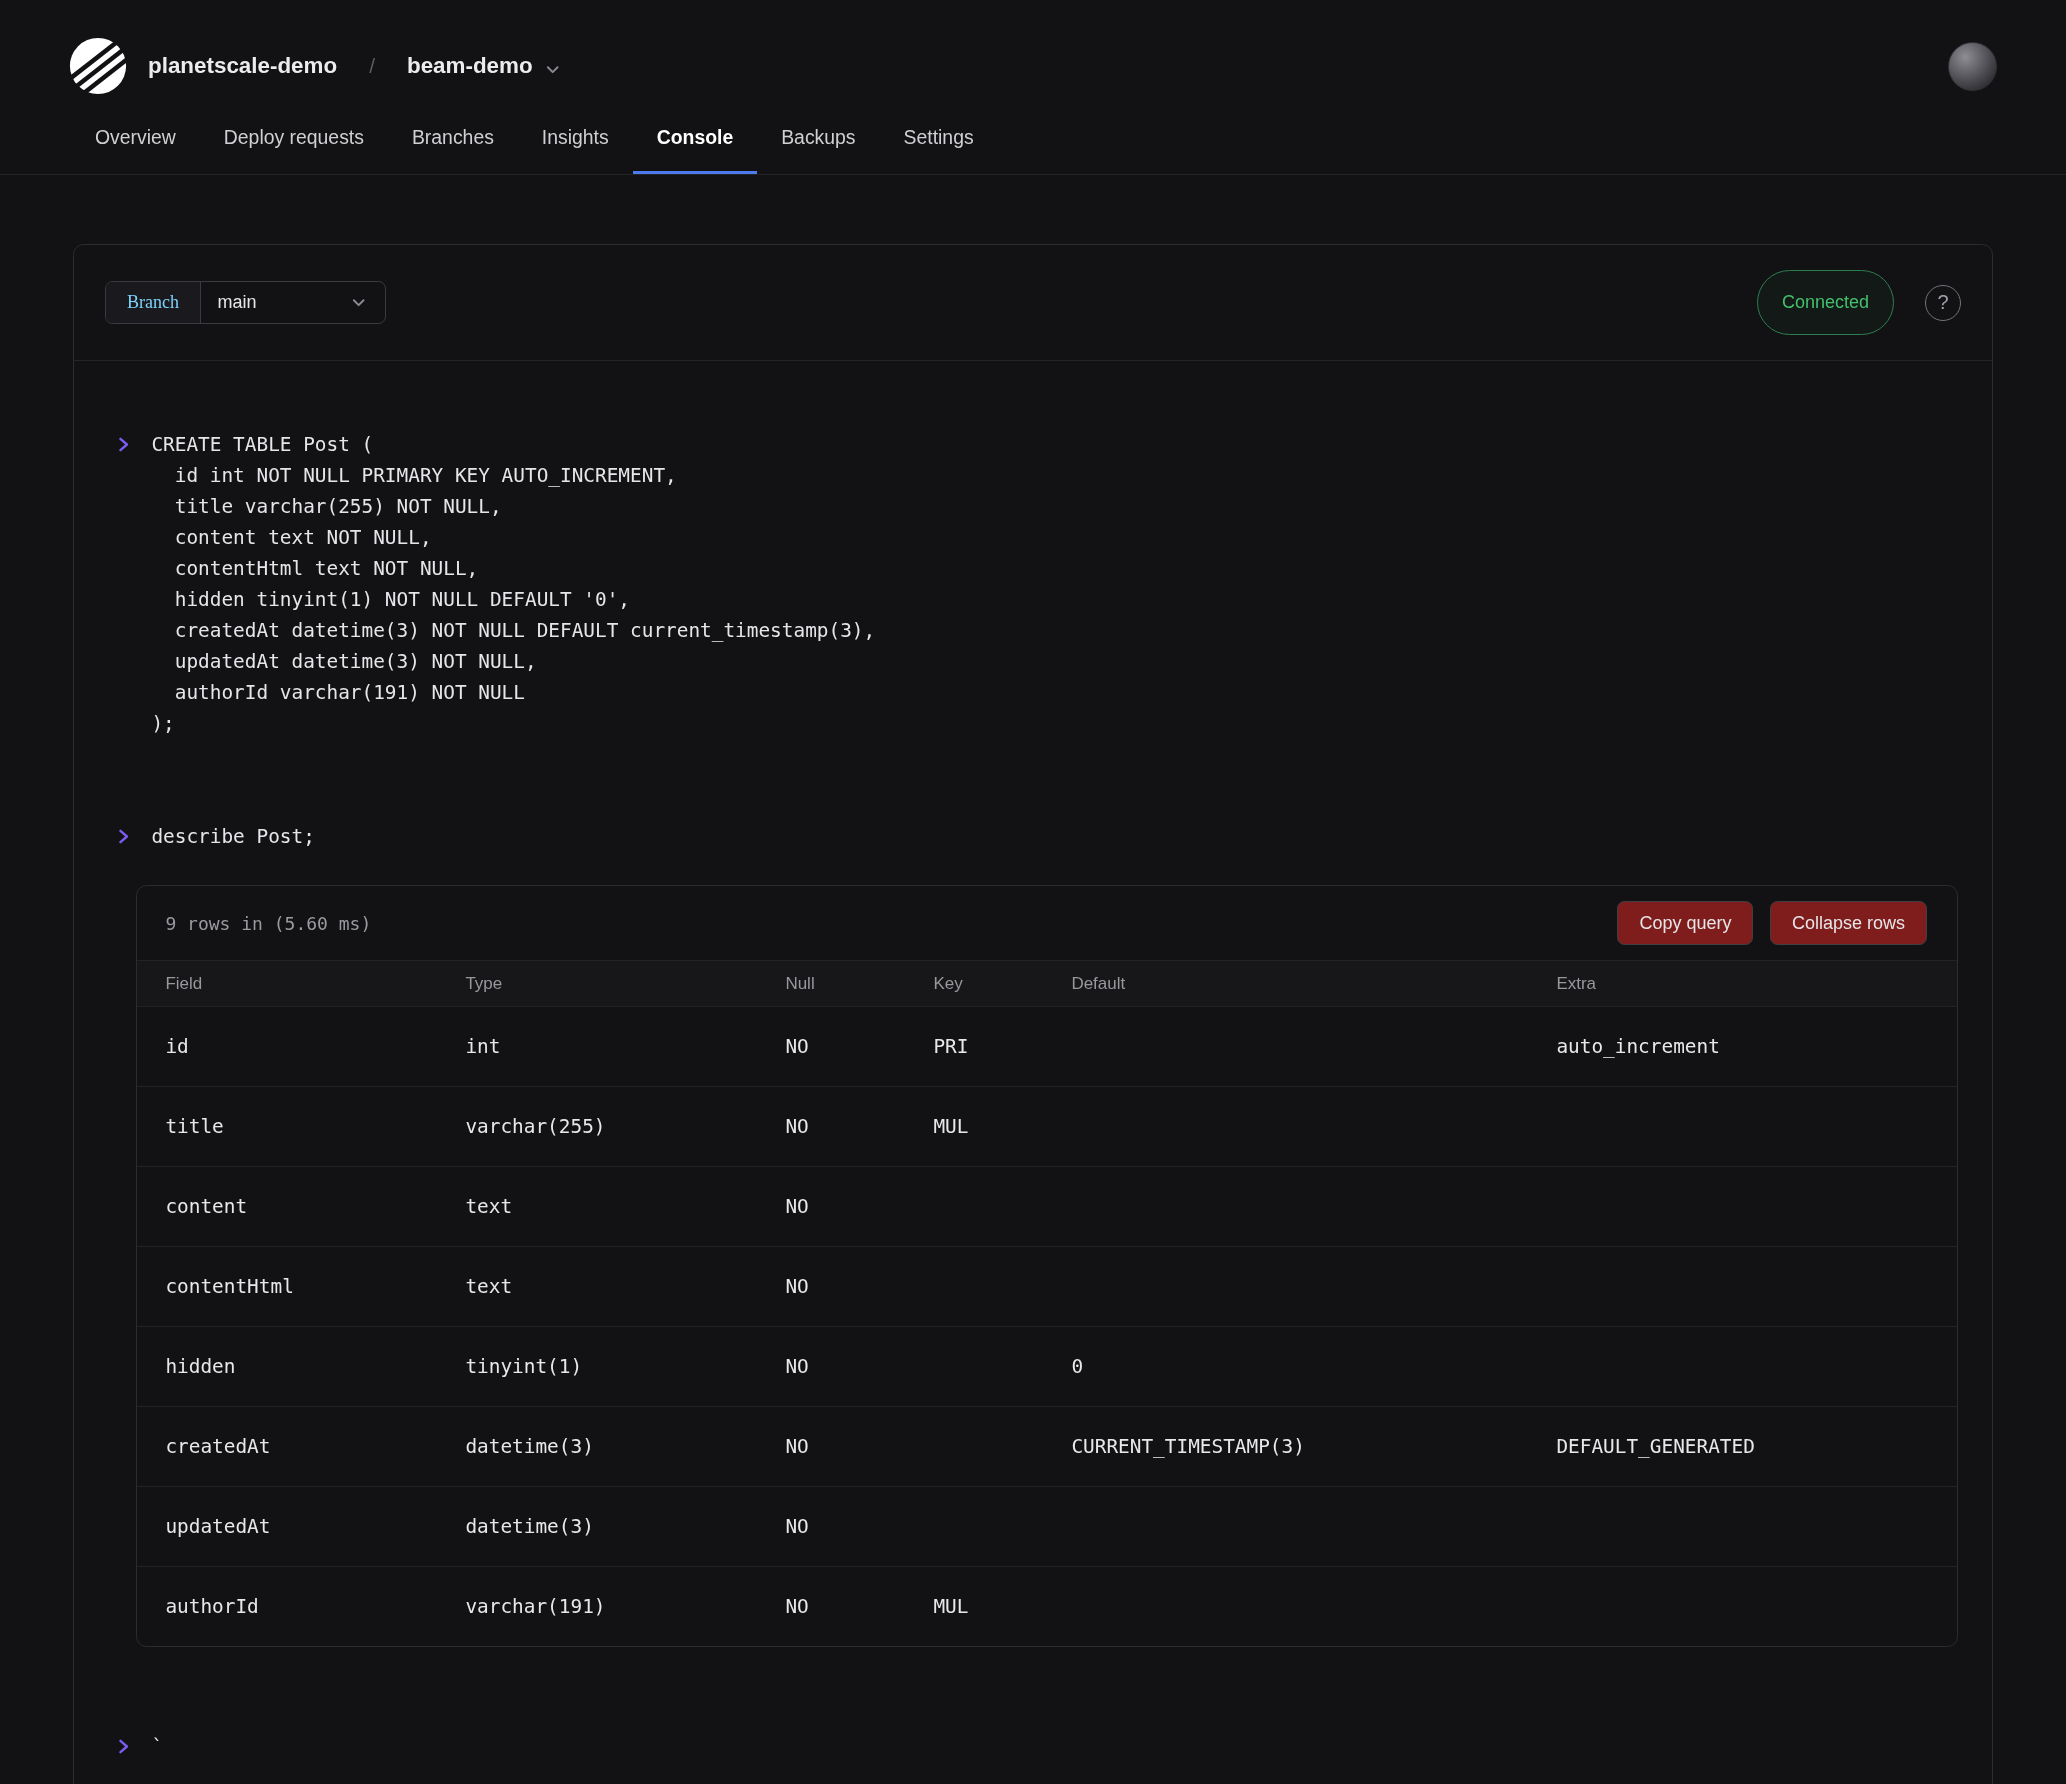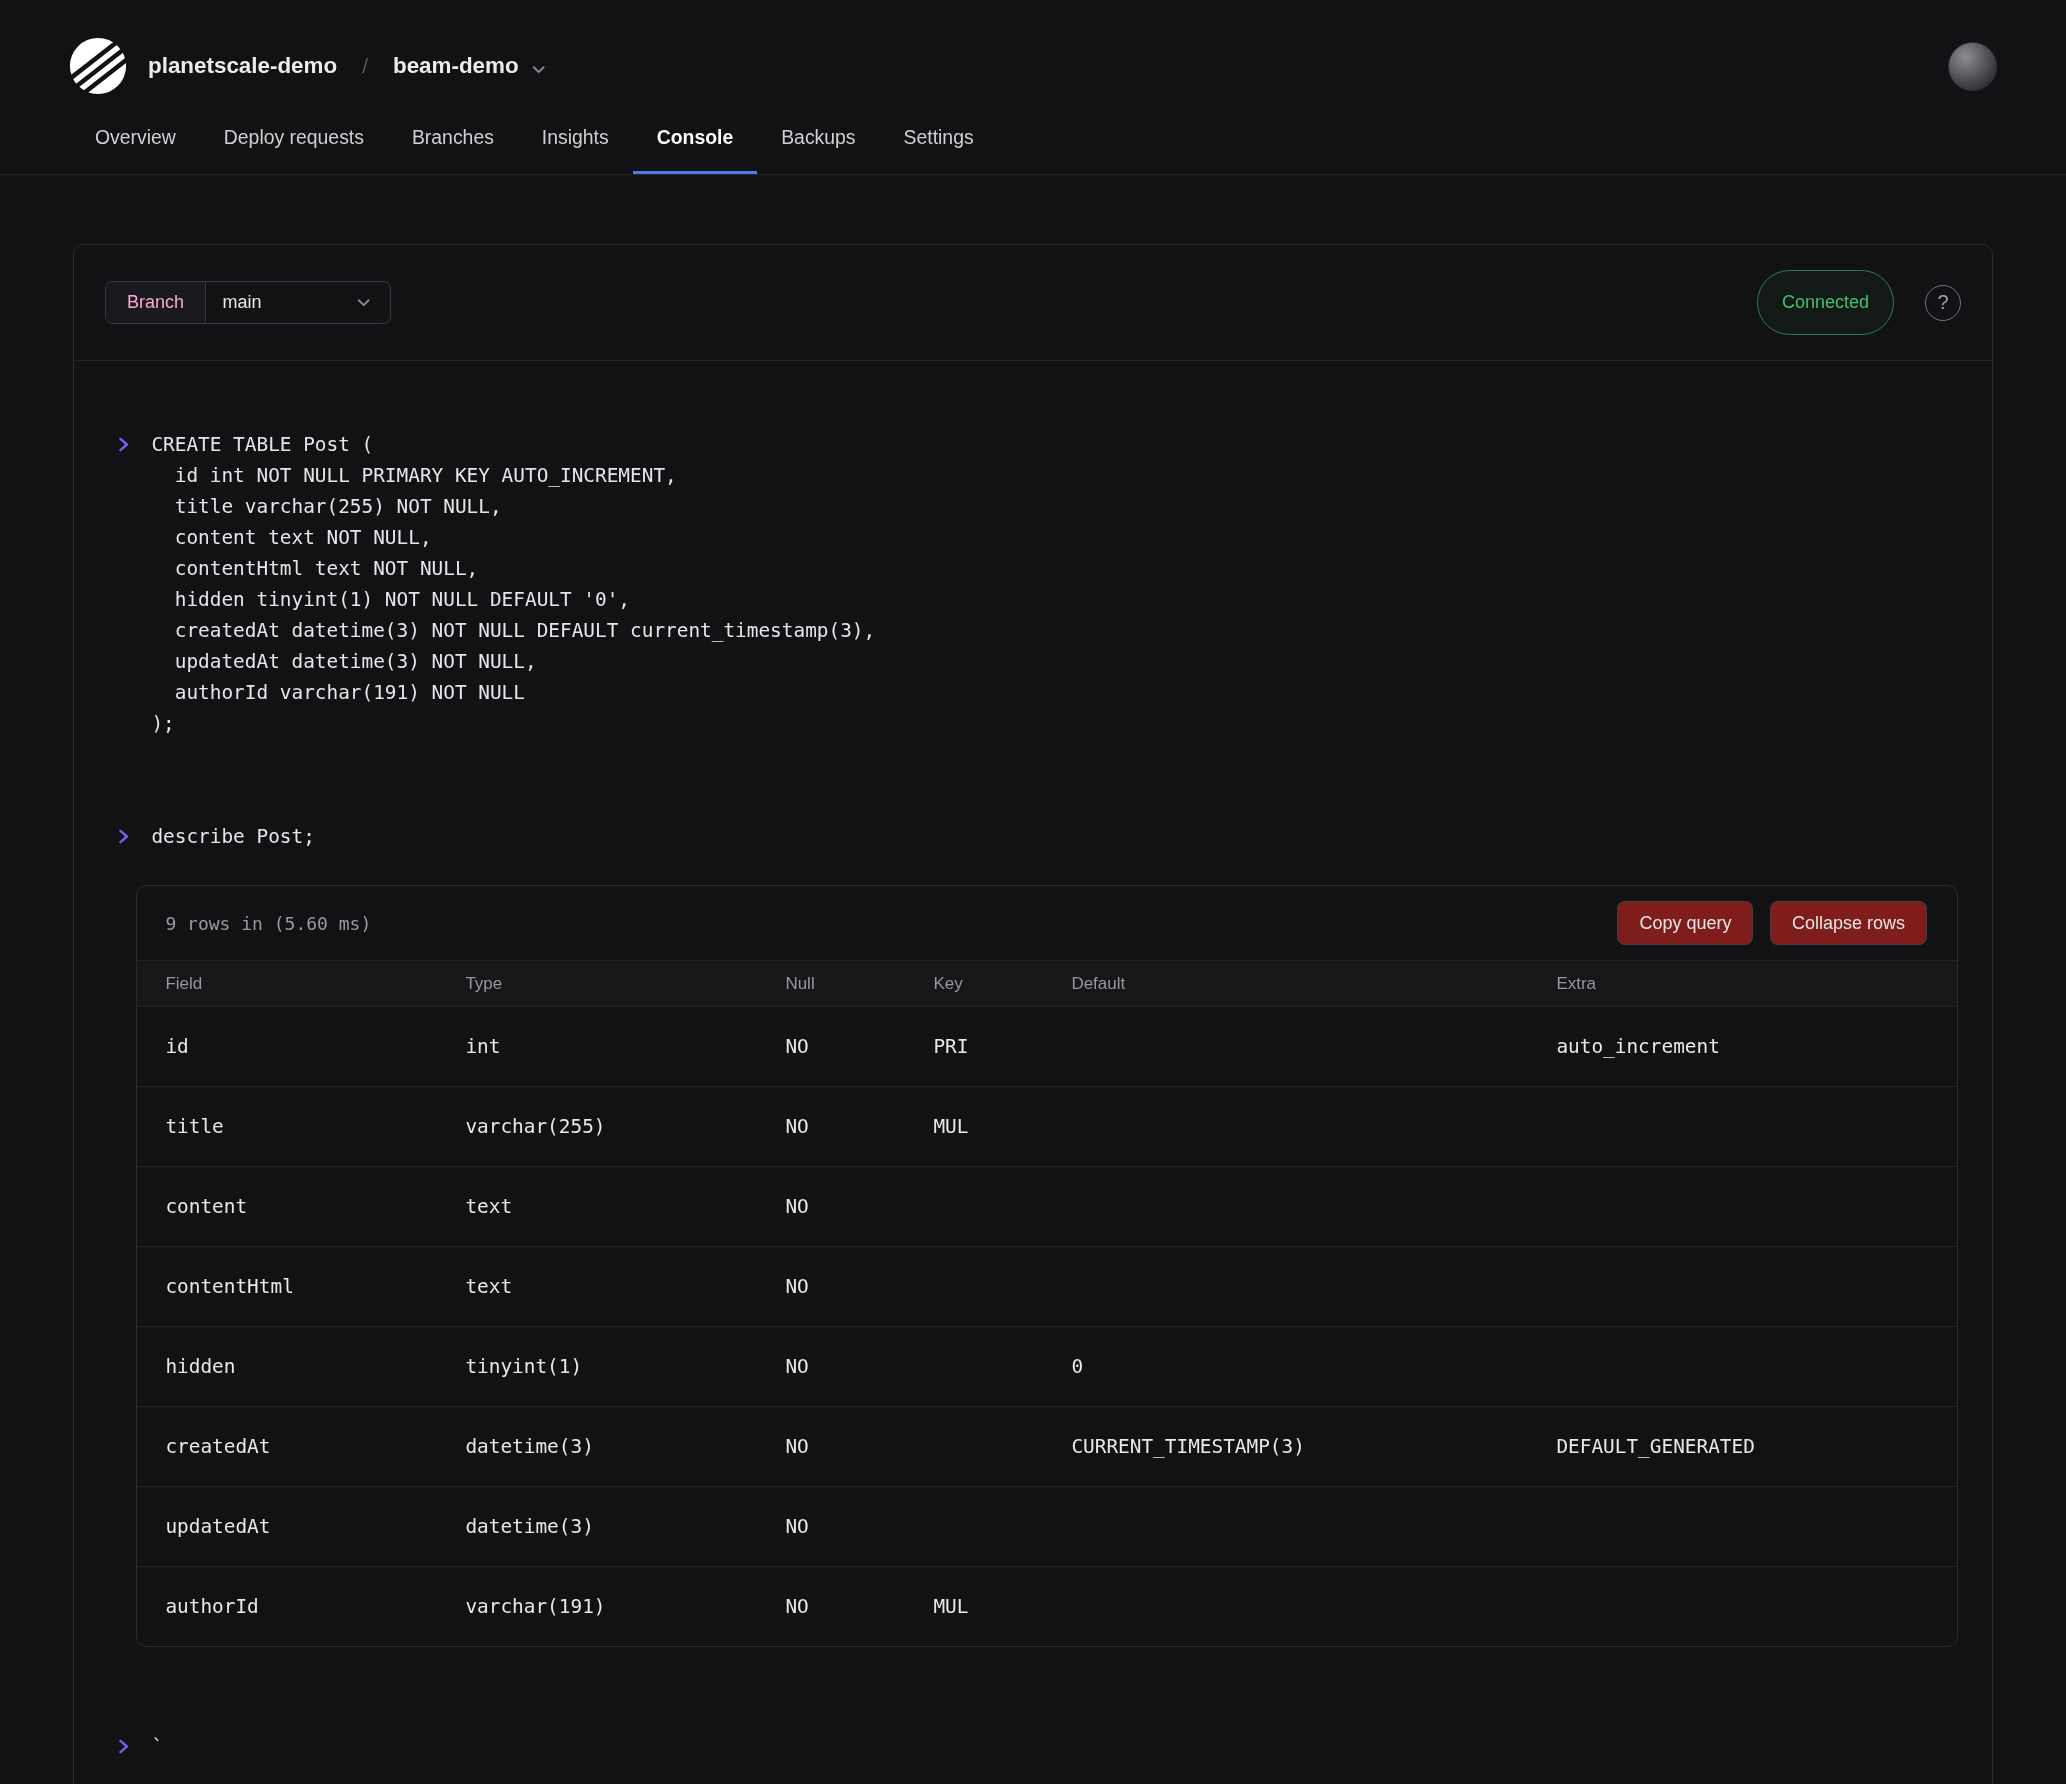--- a/index.html
+++ b/index.html
@@ -6,41 +6,41 @@
   html,body { margin:0; padding:0; }
   body {
     width:2066px; height:1784px; overflow:hidden;
     background:#121214; color:#ececee;
     font-family:"Liberation Sans", sans-serif;
   }
 
   
   .header { display:flex; align-items:center; padding:37px 69px 0 69px; }
   .logo { width:58px; height:58px; flex:none; }
-  .breadcrumb { display:flex; align-items:center; gap:25px; margin-left:21px; font-size:22.4px; font-weight:600; }
+  .breadcrumb { display:flex; align-items:center; gap:32px; margin-left:21px; font-size:22.4px; font-weight:600; }
   .crumb-sep { color:#5b5b60; font-weight:400; font-size:21px; }
   .project-dd { display:flex; align-items:flex-end; gap:10.5px; cursor:pointer; }
   .chev { width:19.4px; height:19.4px; color:#8a8a90; }
   .avatar { margin-left:auto; width:49px; height:49px; border-radius:50%;
     background:radial-gradient(circle at 35% 30%, #8d8d93, #4a4a50 55%, #1d1d20 95%);
     border:0.7px solid #333338; }
 
   
   .nav { display:flex; padding:31px 0 0 71px; border-bottom:0.7px solid #242428; }
   .tab { padding:0 24px 22.4px; font-size:19.4px; color:#d0d0d4; margin-bottom:-0.7px;
     border-bottom:3px solid transparent; cursor:pointer; white-space:nowrap; }
   .tab.active { color:#ffffff; font-weight:700; border-bottom-color:#4b7bec; }
 
   
   .card { margin:69px 73px 0; border:0.7px solid #2c2c30; border-radius:10.5px; background:#121214; }
   .card-topbar { display:flex; align-items:center; padding:25.4px 31px; border-bottom:0.7px solid #242428; }
 
   .branch-ctl { display:flex; align-items:stretch; height:43px; border:0.7px solid #3a3a40; border-radius:7.5px;
     overflow:hidden; font-size:18px; }
-  .branch-label { display:flex; align-items:center; padding:0 21px; border-right:0.7px solid #3a3a40; color:#f9a8d4; background:#1a1a1e; }
+  .branch-label { display:flex; align-items:center; padding:0 21px; border-right:0.7px solid #3a3a40; color:#7dd3fc; background:#1a1a1e;font-family:Liberation Serif, serif; }
   .branch-value { display:flex; align-items:center; justify-content:space-between; width:184px; padding:0 16.5px; color:#e7e7ea; cursor:pointer; }
 
   .topbar-right { margin-left:auto; display:flex; align-items:center; gap:31px; }
   .connected { border:1.5px solid #2e7d4f; color:#43c06b; background:rgba(56,160,92,0.06);
     border-radius:747px; padding:21px 24px; font-size:18px; }
   .help { width:36px; height:36px; border-radius:50%; border:1.5px solid #72727a; color:#a2a2a8;
     display:flex; align-items:center; justify-content:center; font-size:20px; cursor:pointer; }
 
   
   .console-body { padding:48px 0 52px 40px;

